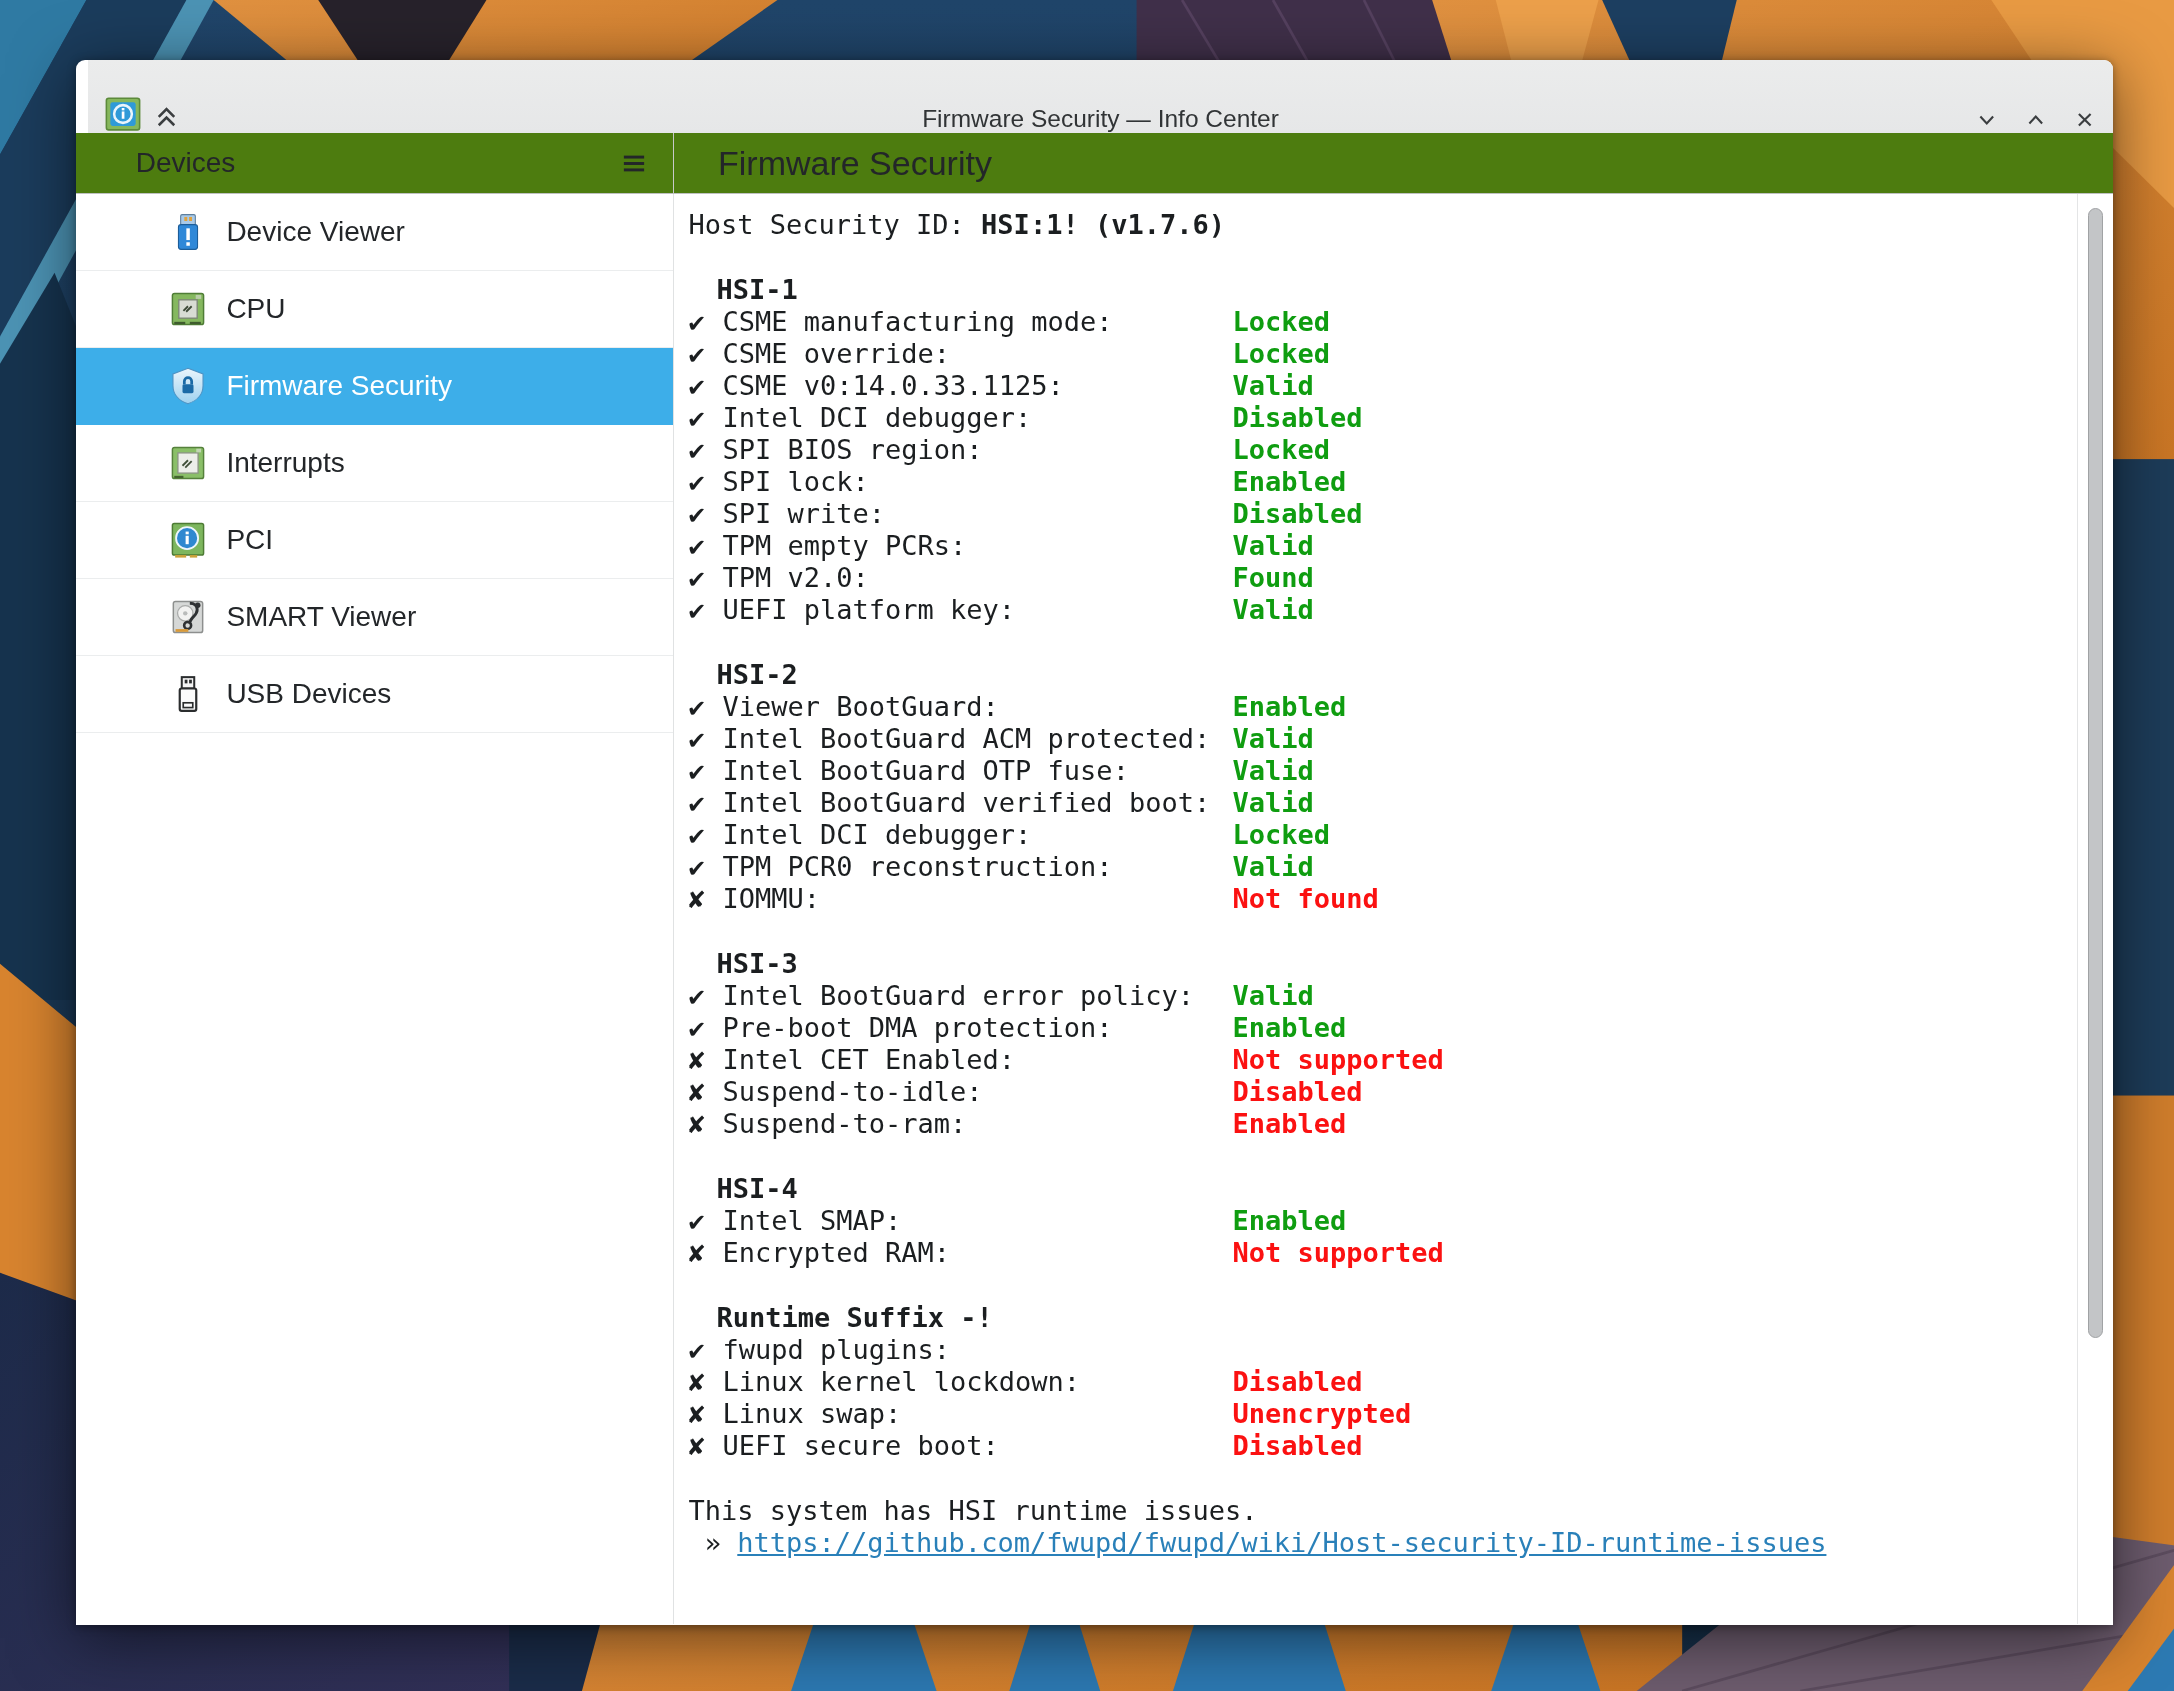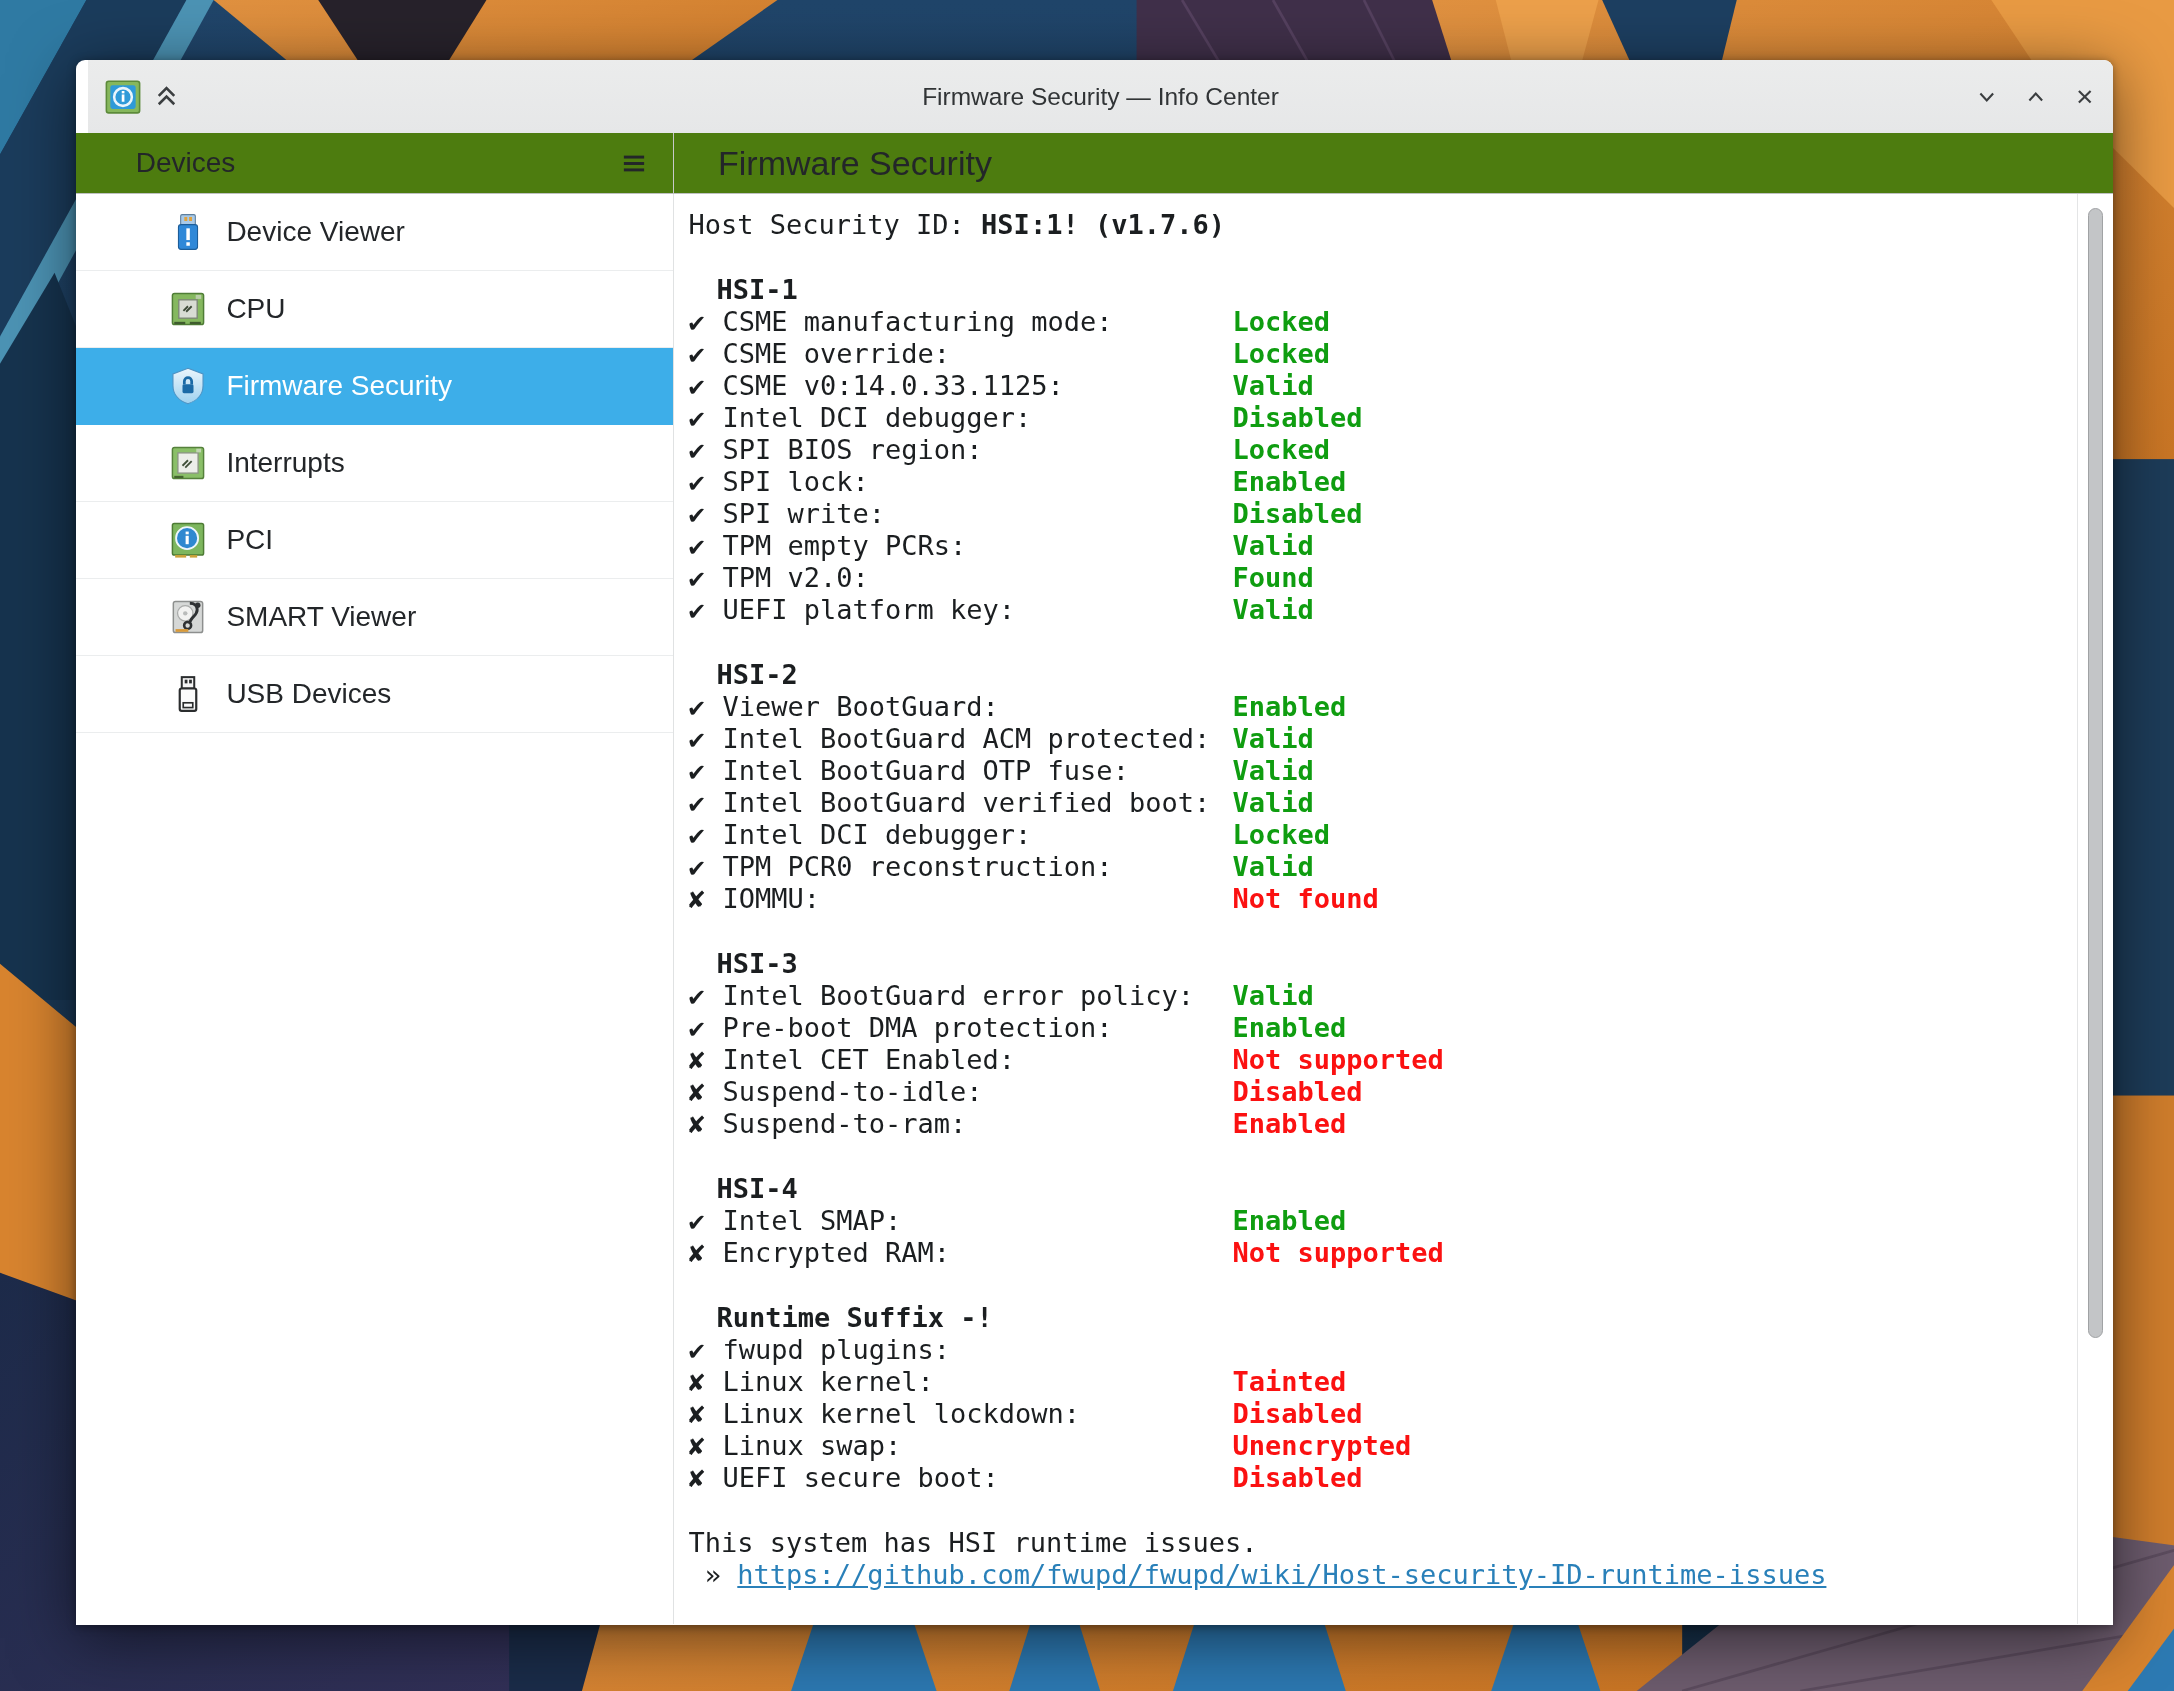--- a/index.html
+++ b/index.html
@@ -9,21 +9,21 @@
   
   #wallpaper { position:absolute; left:0; top:0; width:2175px; height:1691px; }
 
   
   .window { position:absolute; left:76px; top:60px; width:2037px; height:1565px;
             border-radius:9px 9px 0 0; overflow:hidden;
             box-shadow:0 12.7px 64px rgba(0,0,0,.55), 0 1.8px 9px rgba(0,0,0,.35);
             background:#fff; }
 
   .titlebar { height:73px; background:linear-gradient(#ebecec,#e6e7e8);
-              display:flex; align-items:center; position:relative; padding:0 14.5px;margin-left:12px; }
+              display:flex; align-items:flex-end; position:relative; padding:0 14.5px;margin-left:12px; }
   .titlebar .appicon { width:38px; height:38px; margin-left:1.8px; }
   .titlebar .keepabove { width:31px; height:31px; margin-left:9px; }
   .titlebar .title { position:absolute; left:0; right:0; text-align:center;
                      font-size:24.5px; color:#31343 6; color:#313436; }
   .win-controls { margin-left:auto; display:flex; align-items:center; gap:22px; z-index:2; }
   .win-btn { width:27px; height:27px; display:flex; align-items:center; justify-content:center; cursor:default; }
 
   .header-row { height:61px; background:#4d7c0f; display:flex; border-bottom:0.9px solid #bfc1c2; }
   .sidebar-head { width:598px; display:flex; align-items:center; padding:0 20px;
                   border-right:0.9px solid #c7c9ca; }
@@ -379,24 +379,20 @@
                 <span><span class="mark">✘</span><span>Encrypted RAM:</span></span>
                 <span class="val bad">Not supported</span>
               </div>
             </div>
             <div class="section">
               <div class="sec-title">Runtime Suffix -!</div>
               <div class="hsi-row">
                 <span><span class="mark">✔</span><span>fwupd plugins:</span></span>
               </div>
               <div class="hsi-row">
-                <span><span class="mark">✘</span><span>Linux kernel:</span></span>
-                <span class="val bad">Tainted</span>
-              </div>
-              <div class="hsi-row">
                 <span><span class="mark">✘</span><span>Linux kernel lockdown:</span></span>
                 <span class="val bad">Disabled</span>
               </div>
               <div class="hsi-row">
                 <span><span class="mark">✘</span><span>Linux swap:</span></span>
                 <span class="val bad">Unencrypted</span>
               </div>
               <div class="hsi-row">
                 <span><span class="mark">✘</span><span>UEFI secure boot:</span></span>
                 <span class="val bad">Disabled</span>

